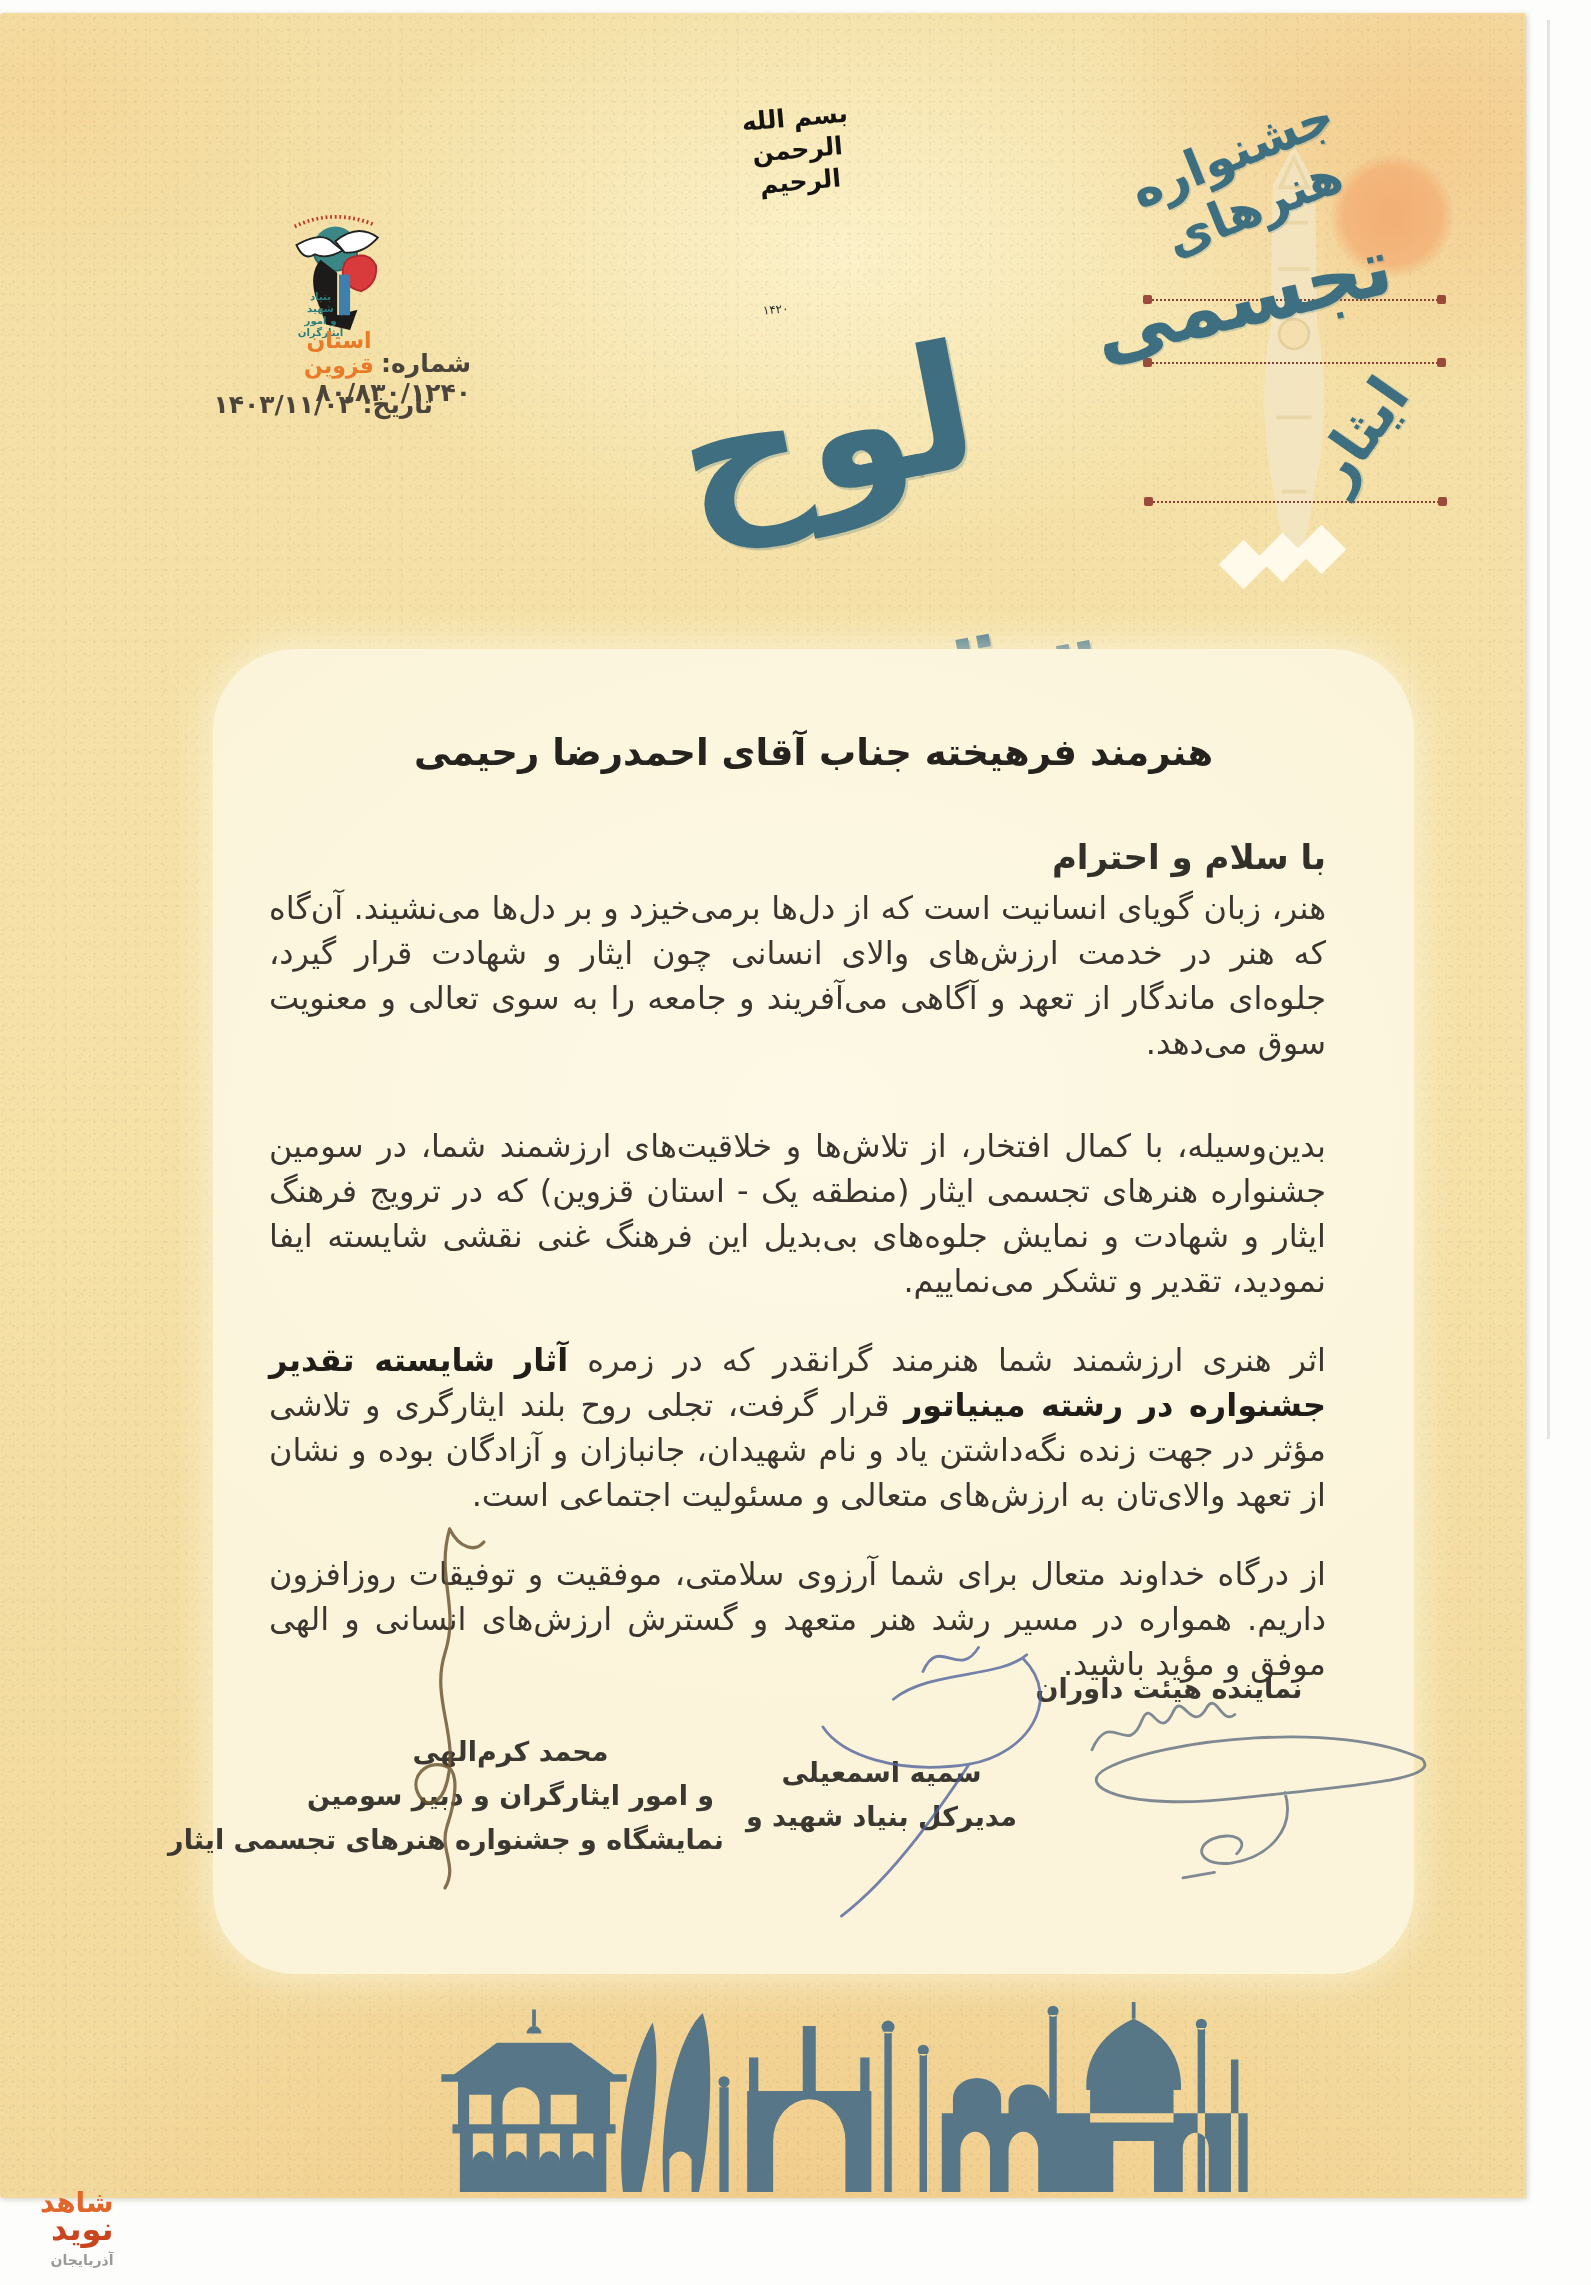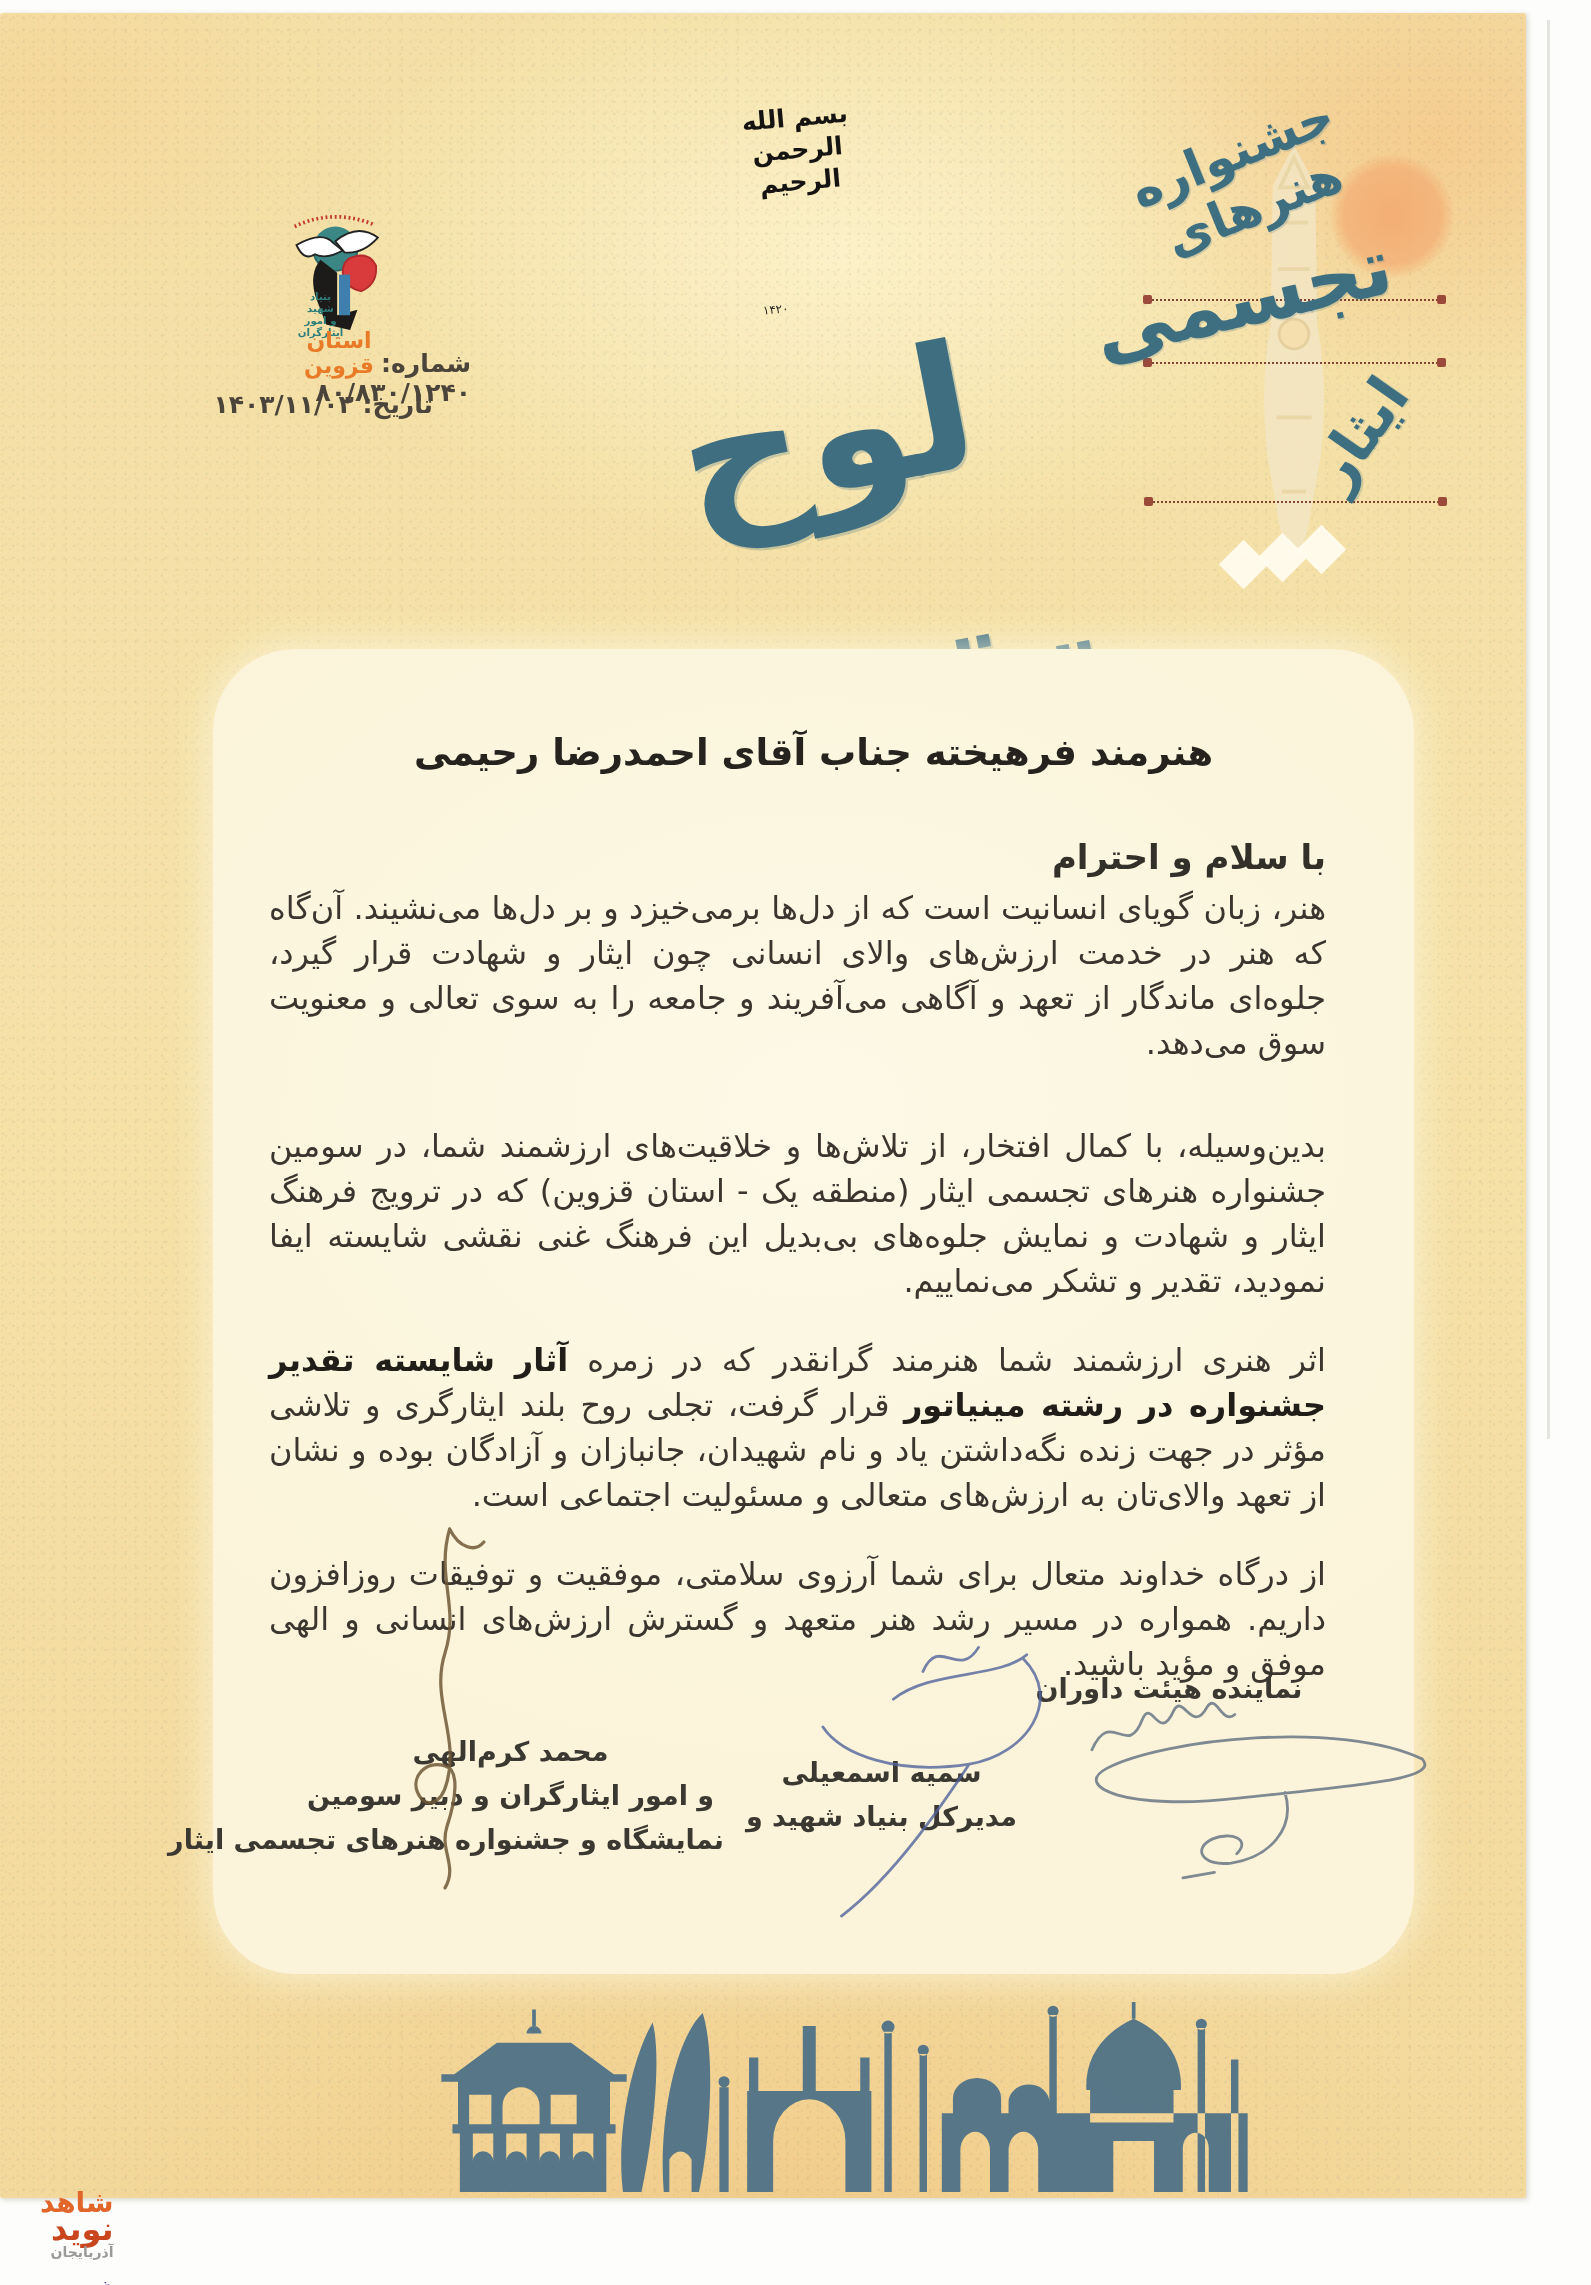--- a/index.html
+++ b/index.html
@@ -77,21 +77,21 @@
   .sig-center-block{left:719px;top:1738px;width:325px;}
   .sig-right-block{left:1030px;top:1654px;width:278px;}
   .sig-svg{position:absolute;pointer-events:none;}
   
   .skyline{position:absolute;left:441px;top:1989px;opacity:.95;}
   
   .watermark{position:absolute;left:4.6px;top:2189px;width:109px;direction:rtl;text-align:right;
     line-height:1;}
   .wm-top{color:#e2662a;font-size:28px;font-weight:bold;padding-left:3.7px;}
   .wm-bottom{color:#c9451d;font-size:32px;font-weight:bold;padding-left:24px;margin-top:-3.7px;}
-  .wm-r1{color:#9a9a98;font-size:14px;font-weight:bold;padding-left:45px;margin-top:0;}
+  .wm-r1{color:#9a9a98;font-size:14px;font-weight:bold;padding-left:45px;margin-top:8px;}
   .wm-r2{color:#4c1d95;font-size:20px;font-weight:bold;padding-left:59px;margin-top:19px;}
 </style>
 </head>
 <body>
 
 <div class="stage">
   <div class="paper">
     <div class="noise"></div>
 
     <div class="logo-wrap">

